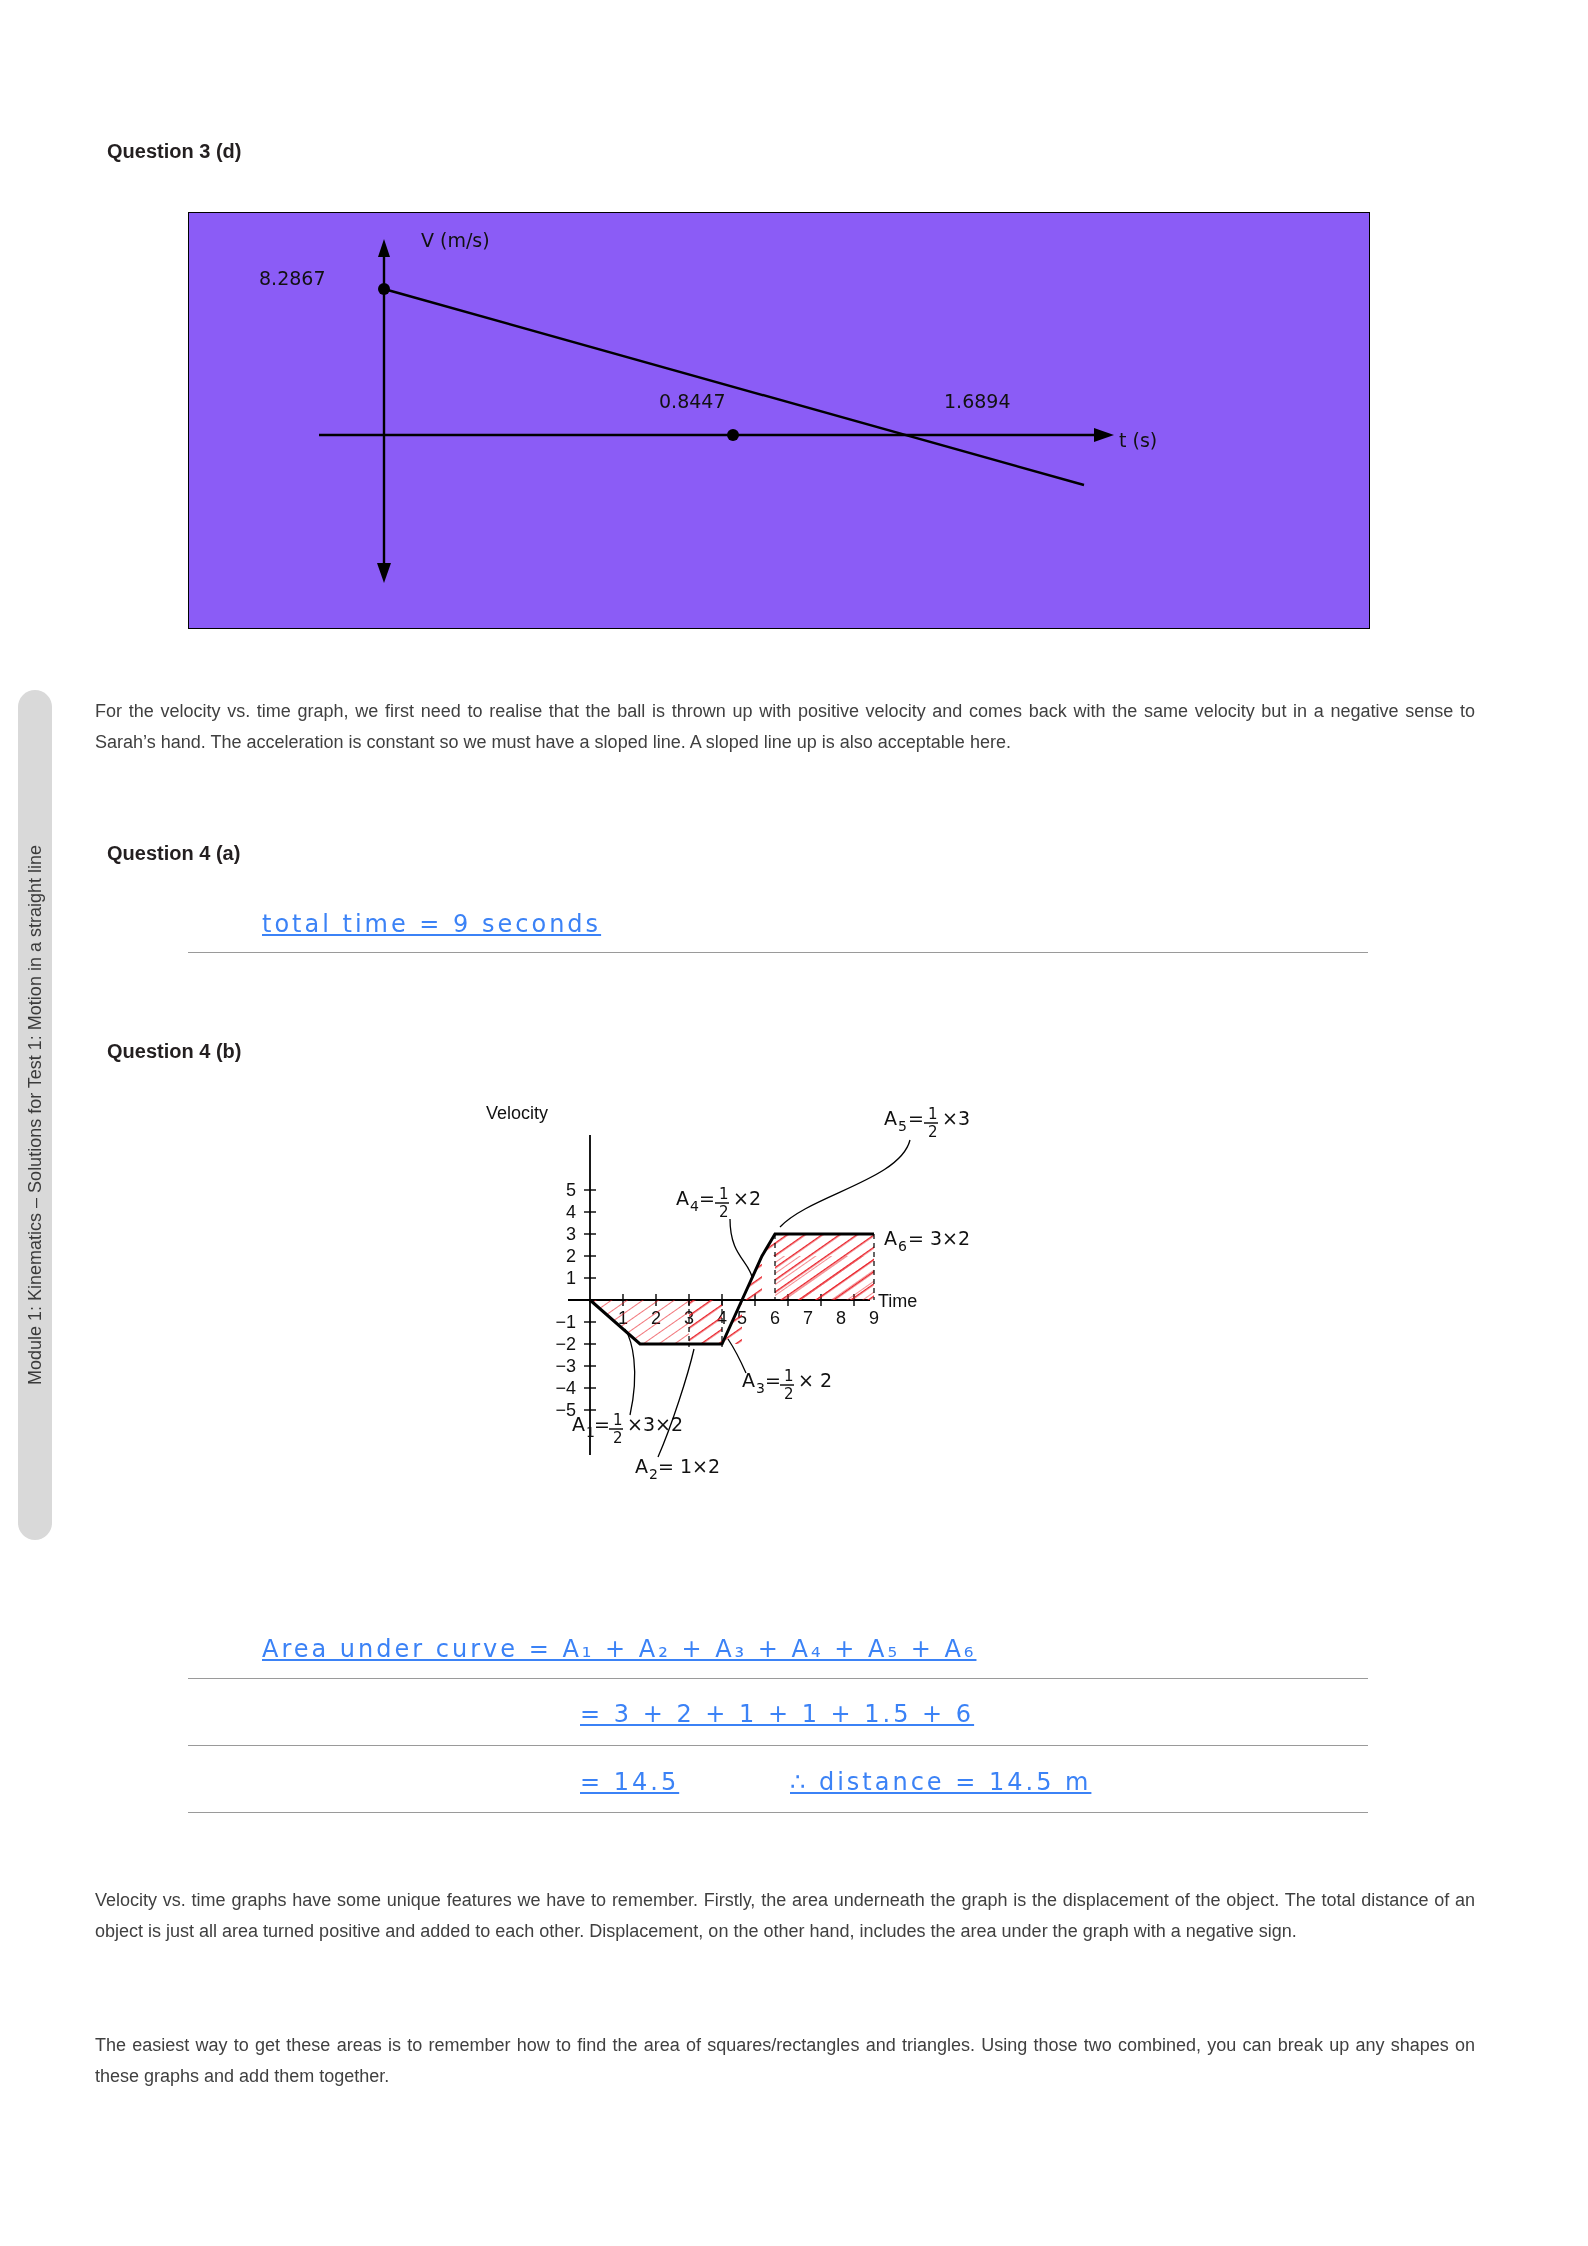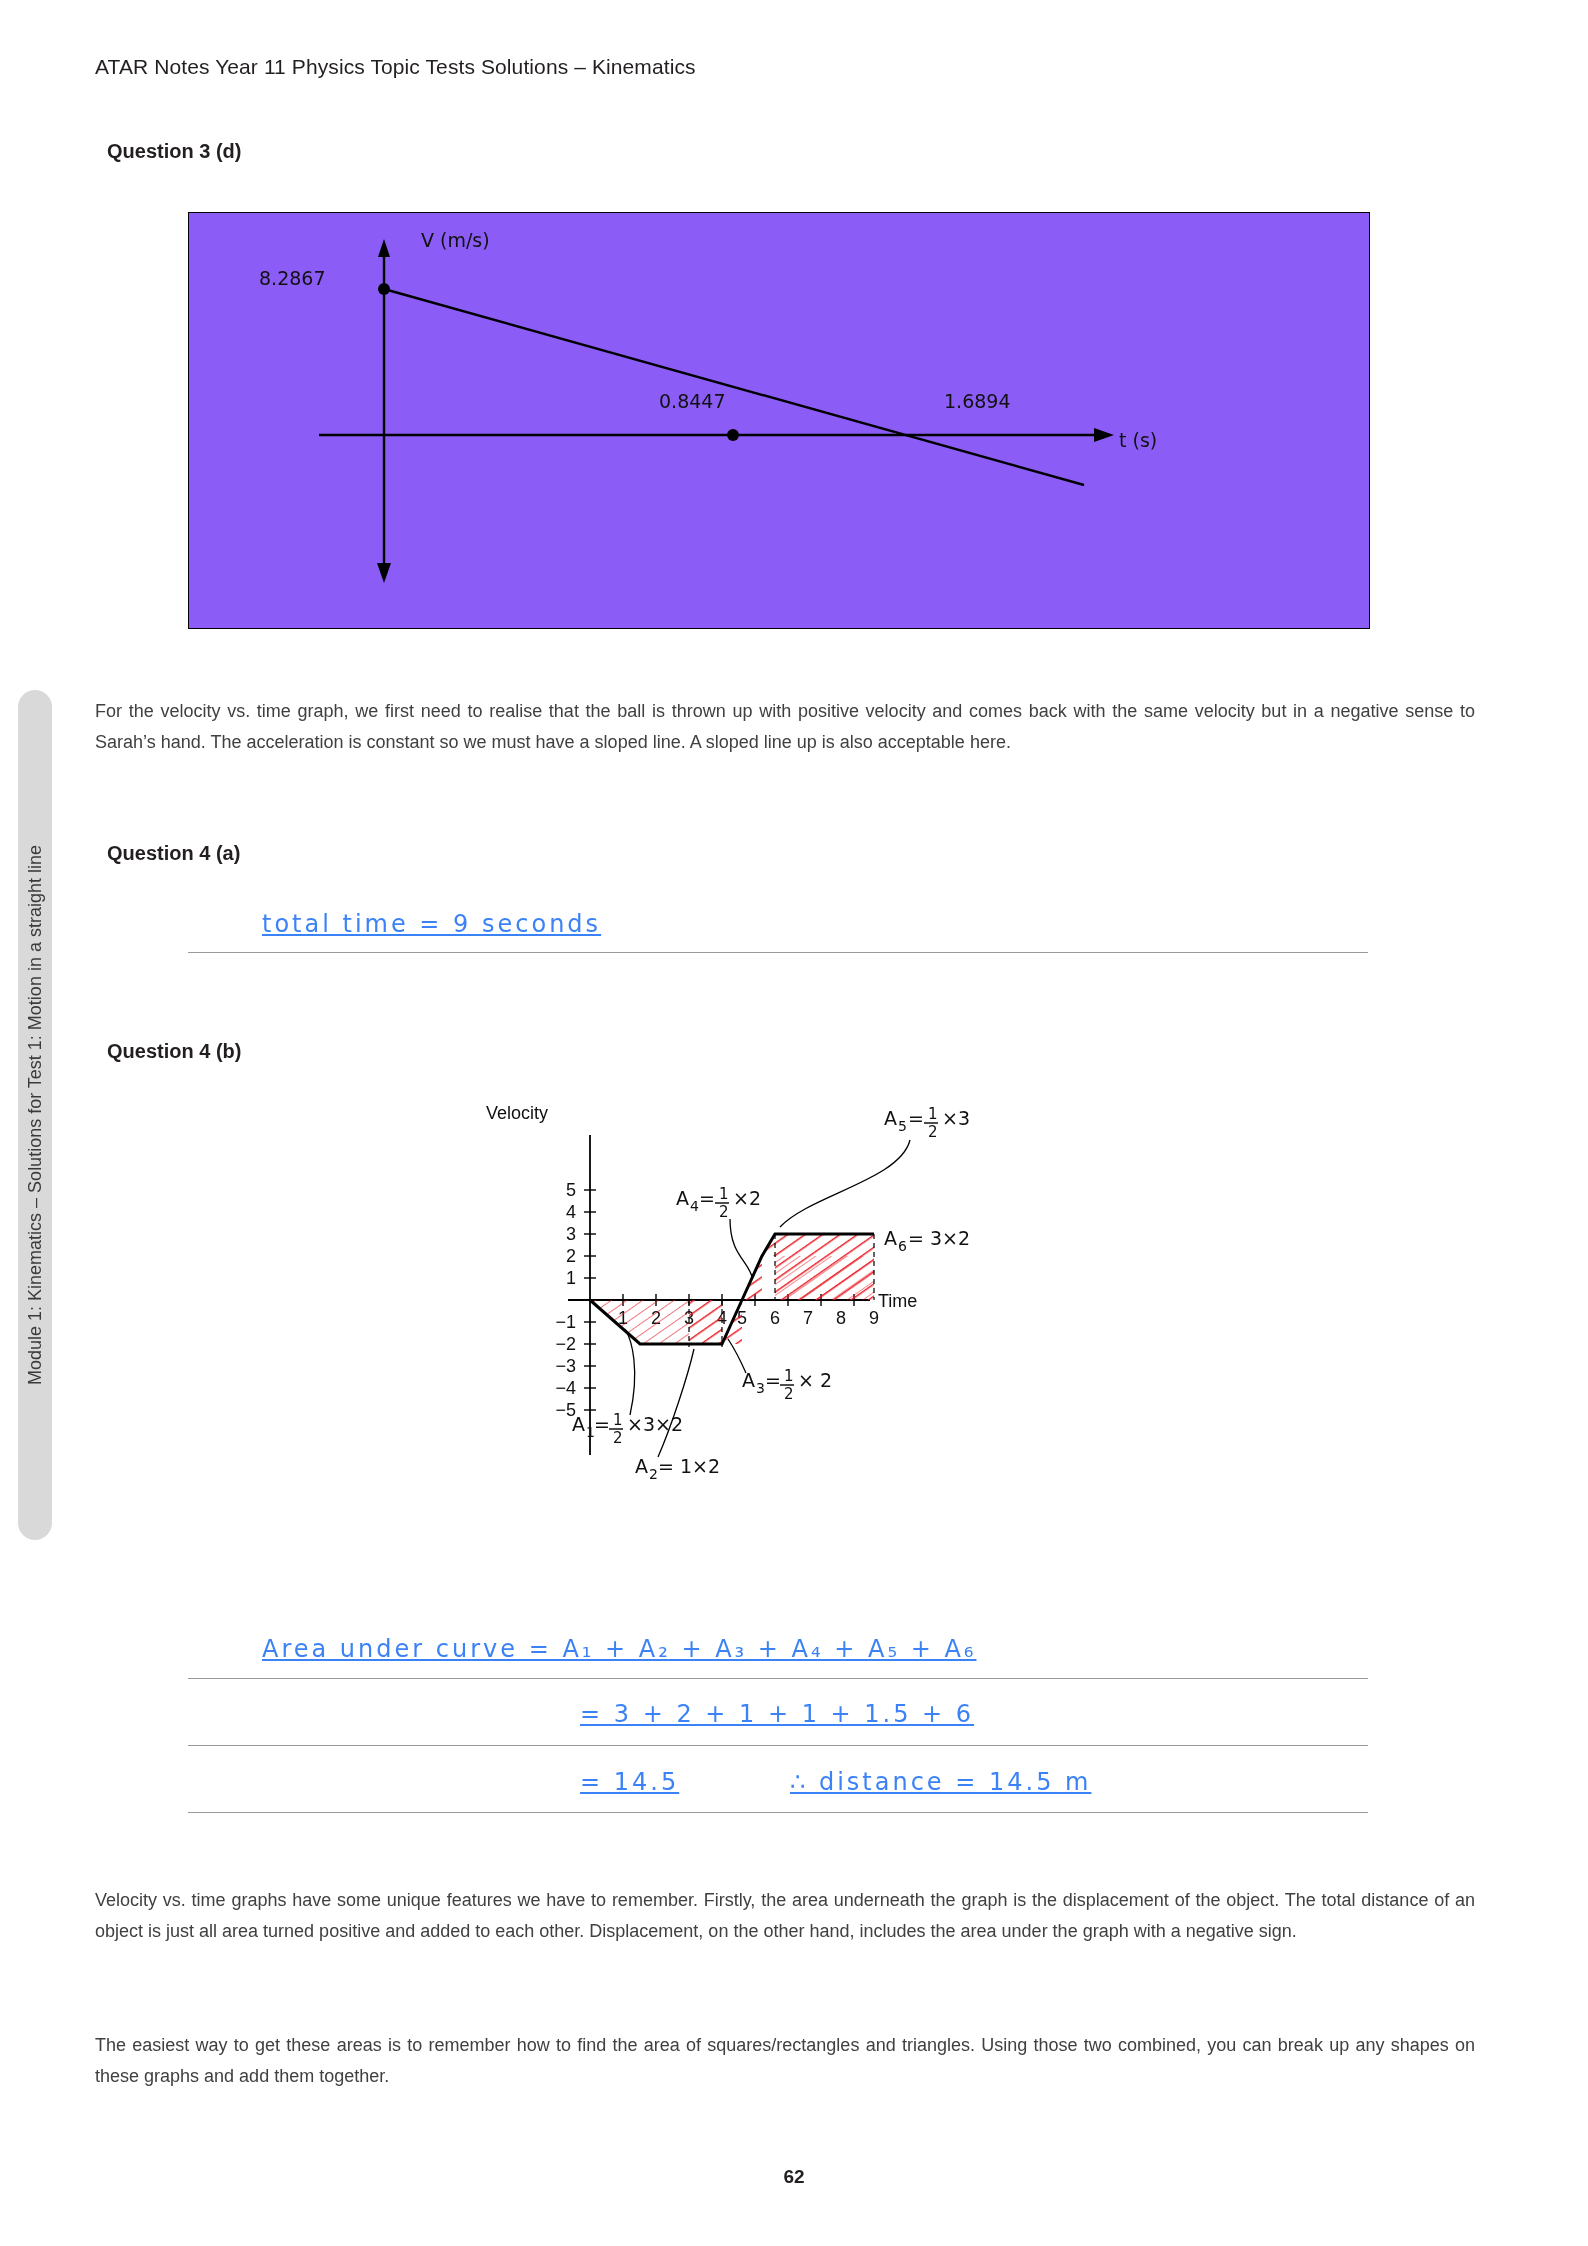--- a/index.html
+++ b/index.html
@@ -97,21 +97,20 @@
   }
   svg { display:block; }
   .lbl { font-family:"DejaVu Sans", sans-serif; font-size:19px; fill:#111; }
   .lbl-sm { font-family:"Liberation Sans", sans-serif; font-size:18px; fill:#111; }
 </style>
 </head>
 <body>
 
 <div class="page">
 
-  <div class="header-title">ATAR Notes Year 11 Physics Topic Tests Solutions – Kinematics</div>
 
   <div class="side-tab">
     <div class="side-tab-text">Module 1: Kinematics – Solutions for Test 1: Motion in a straight line</div>
   </div>
 
   <div class="qlabel" style="left:95px; top:140px;">Question 3 (d)</div>
 
   <div class="graphbox" style="left:188px; top:212px; width:1180px; height:415px;">
     <svg width="1178" height="413" viewBox="0 0 1178 413">
 
@@ -281,15 +280,14 @@
   <div class="rule-line" style="left:188px; top:1745px; width:1180px;"></div>
 
   <div class="answer-text" style="left:580px; top:1768px;">= 14.5</div>
   <div class="answer-text" style="left:790px; top:1768px;">∴ distance =  14.5 m</div>
   <div class="rule-line" style="left:188px; top:1812px; width:1180px;"></div>
 
   <div class="para" style="left:95px; top:2030px; width:1380px;">The easiest way to get these areas is to remember how to find the area of squares/rectangles and triangles.  Using those two combined, you can break up any shapes on these graphs and add them together.</div>
 
   <div class="para" style="left:95px; top:1885px; width:1380px;">Velocity vs. time graphs have some unique features we have to remember.  Firstly, the area underneath the graph is the displacement of the object. The total distance of an object is just all area turned positive and added to each other. Displacement, on the other hand, includes the area under the graph with a negative sign.</div>
 
-  <div class="footer-num" style="top:2166px;">62</div>
 
 </div>
 
 </body></html>

